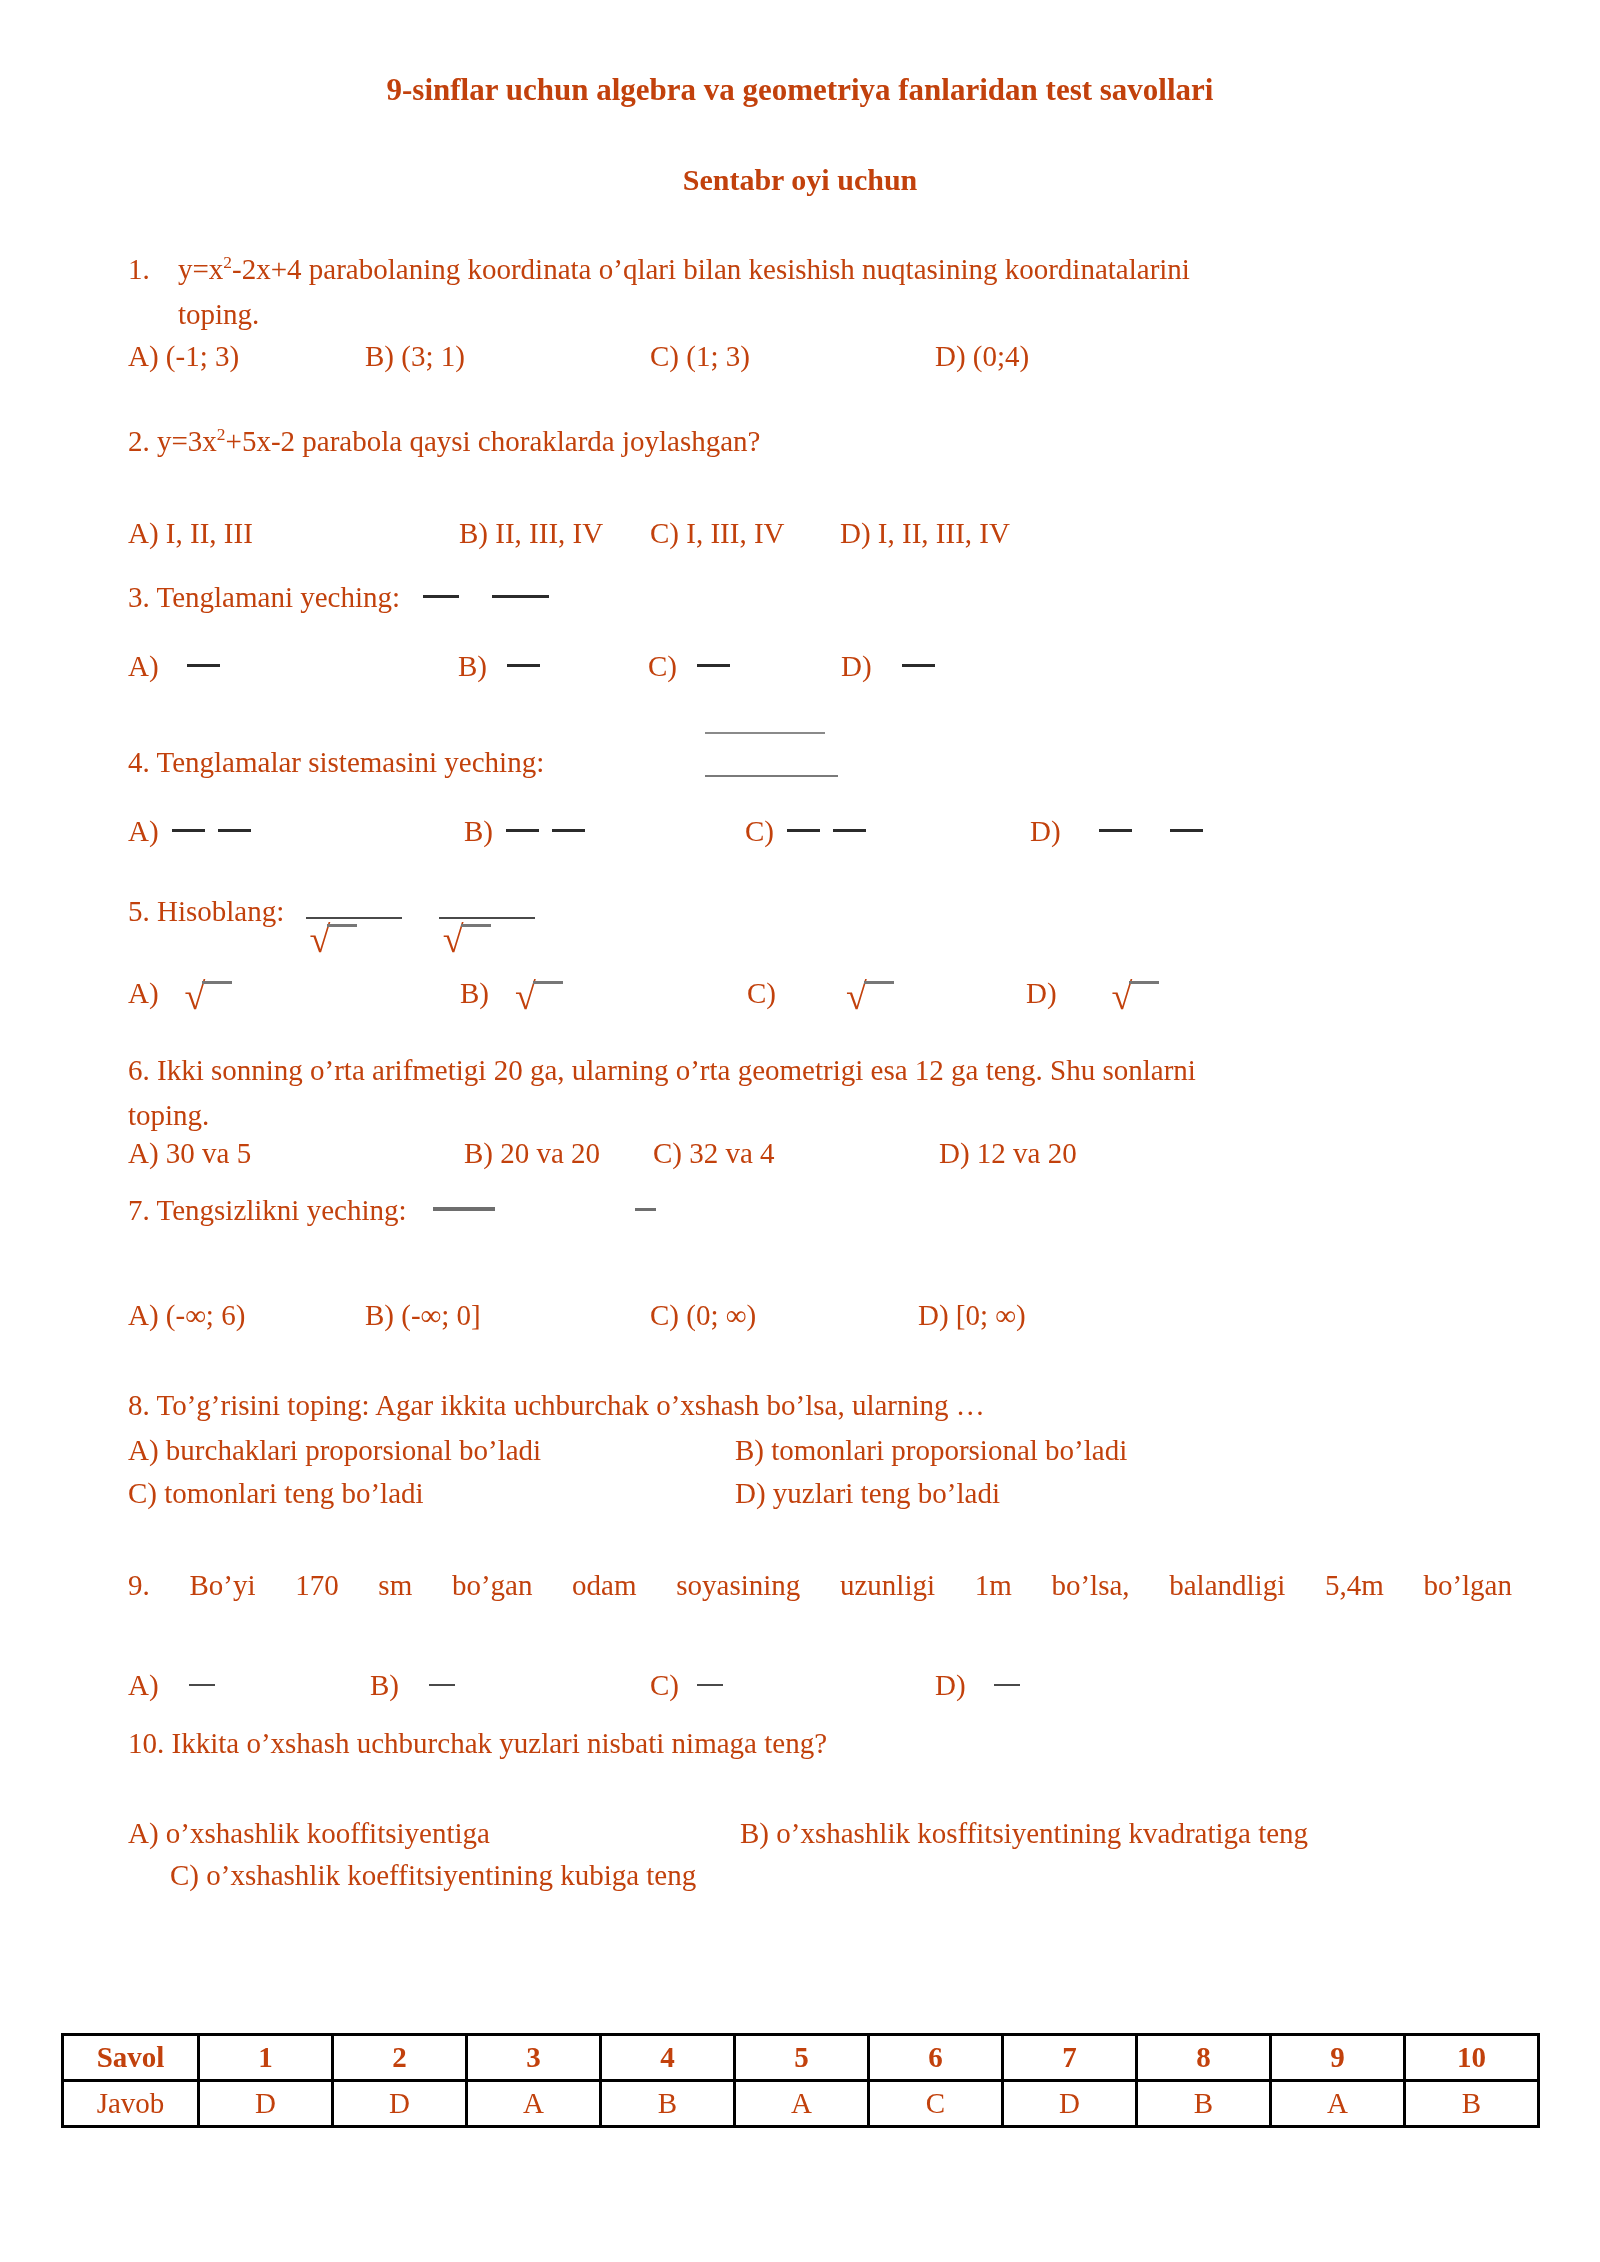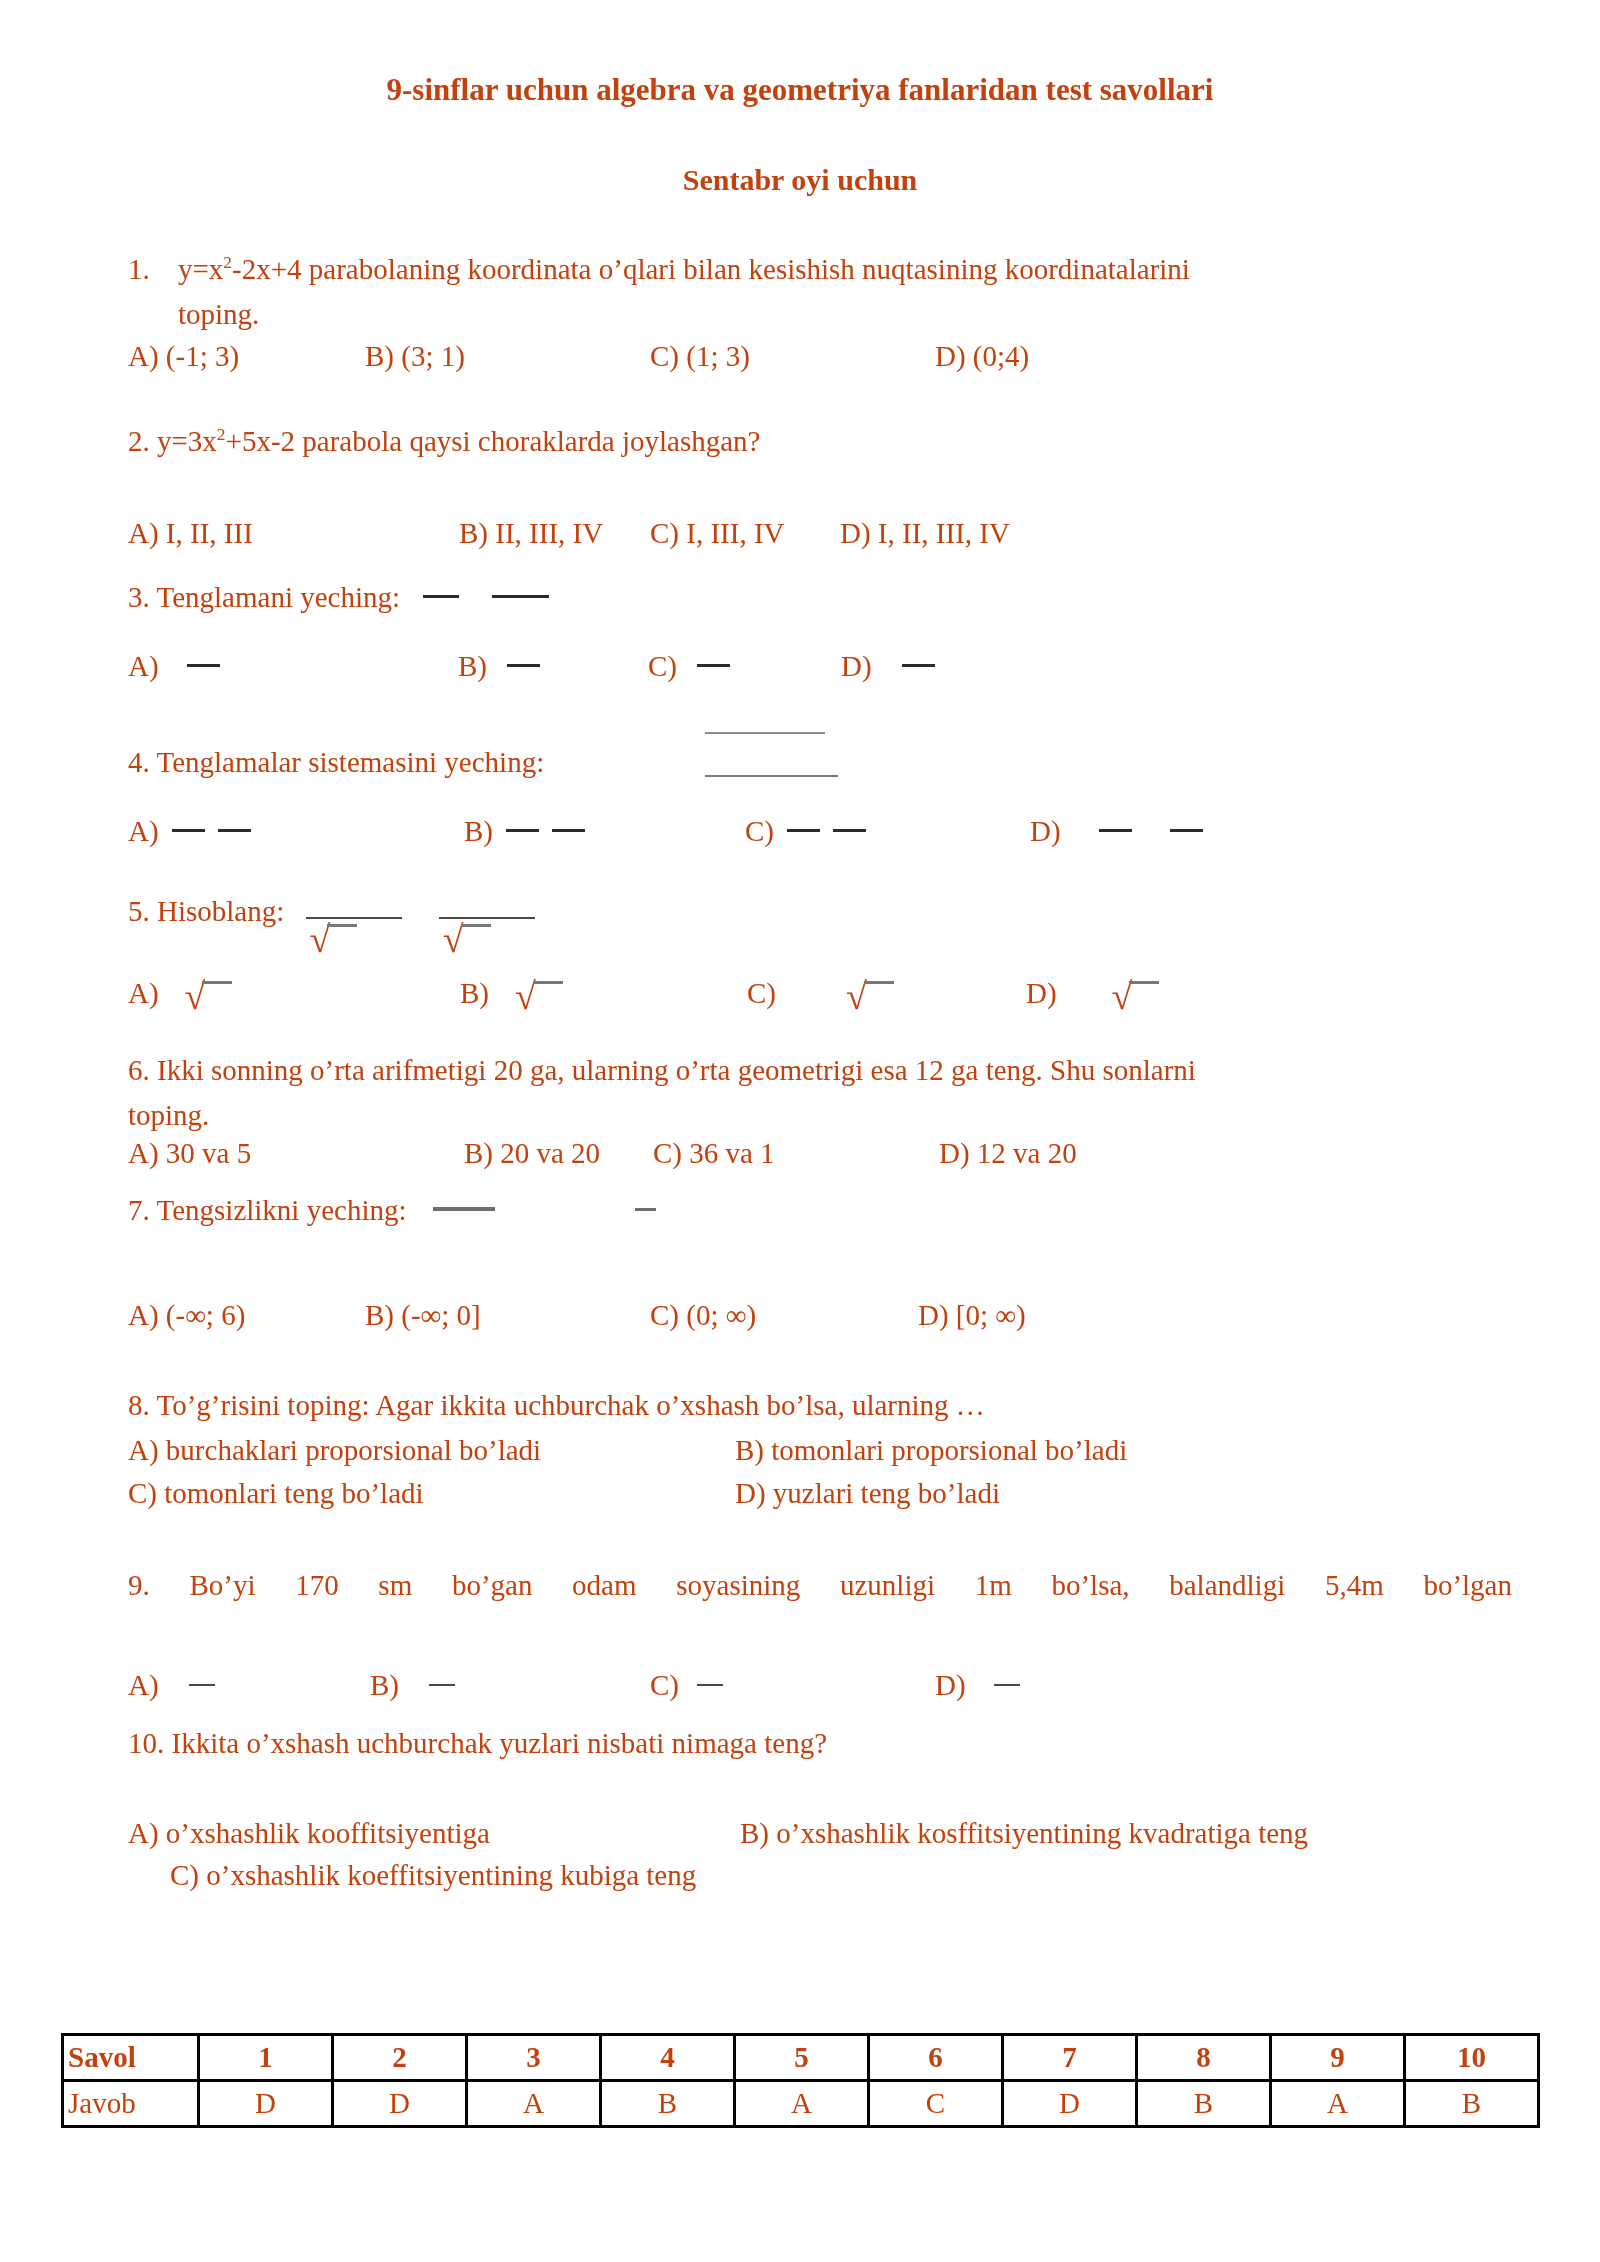--- a/index.html
+++ b/index.html
@@ -58,21 +58,21 @@
   table.ans{
     position:absolute;top:2033px;left:61px;width:1479px;
     border-collapse:collapse;table-layout:fixed;
     font-size:29px;
   }
   table.ans td{
     border:3px solid #000;height:43px;text-align:center;
     padding:0 4px;overflow:hidden;
   }
   table.ans tr.hdr td{font-weight:bold;}
-  table.ans td.lbl{text-align:left;}
+  table.ans td.lbl{text-align:center;}
 </style>
 </head>
 <body>
 
 <div class="sheet">
 
   <div class="abs center title" style="top:72px">9-sinflar uchun algebra va geometriya fanlaridan test savollari</div>
   <div class="abs center subtitle" style="top:163px">Sentabr oyi uchun</div>
 
   <div class="abs twoline" style="top:247px">
@@ -139,21 +139,21 @@
 
   <div class="abs twoline" style="top:1048px">
     <div>
       <span style="display:block">6. Ikki sonning o’rta arifmetigi 20 ga, ularning o’rta geometrigi esa 12 ga teng. Shu sonlarni</span>
       <span style="display:block">toping.</span>
     </div>
   </div>
   <div class="abs optrow" style="top:1137px">
     <span class="opt" style="left:0">A) 30 va 5</span>
     <span class="opt" style="left:336px">B) 20 va 20</span>
-    <span class="opt" style="left:525px">C) 36 va 1</span>
+    <span class="opt" style="left:525px">C) 32 va 4</span>
     <span class="opt" style="left:811px">D) 12 va 20</span>
   </div>
 
   <div class="abs" style="top:1194px">
     <span>7. Tengsizlikni yeching:</span><span class="dash gray q7d1"></span><span class="dash gray q7d2"></span>
   </div>
   <div class="abs optrow" style="top:1299px">
     <span class="opt" style="left:0">A) (-∞; 6)</span>
     <span class="opt" style="left:237px">B) (-∞; 0]</span>
     <span class="opt" style="left:522px">C) (0; ∞)</span>

